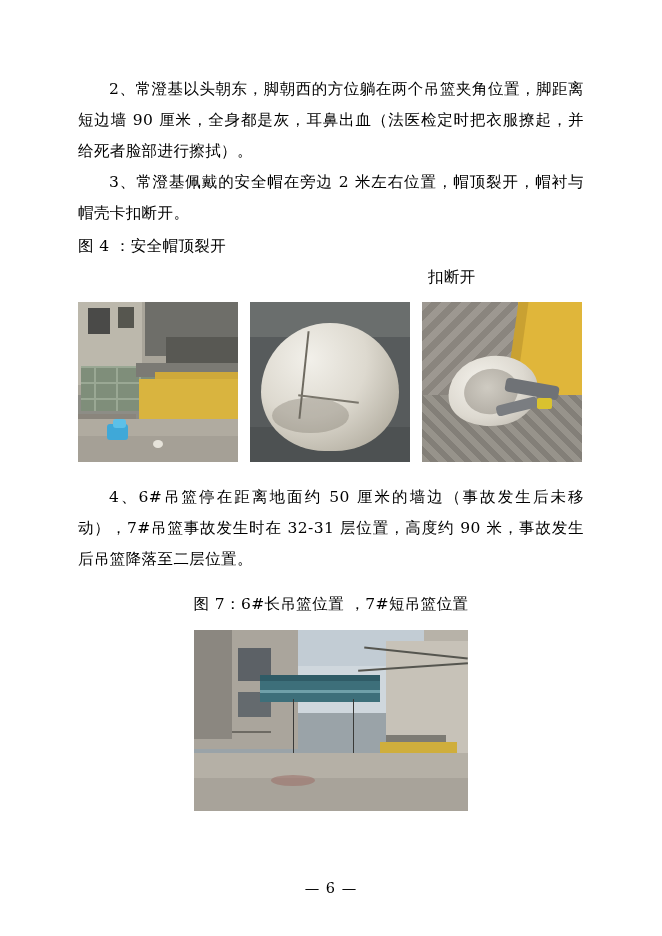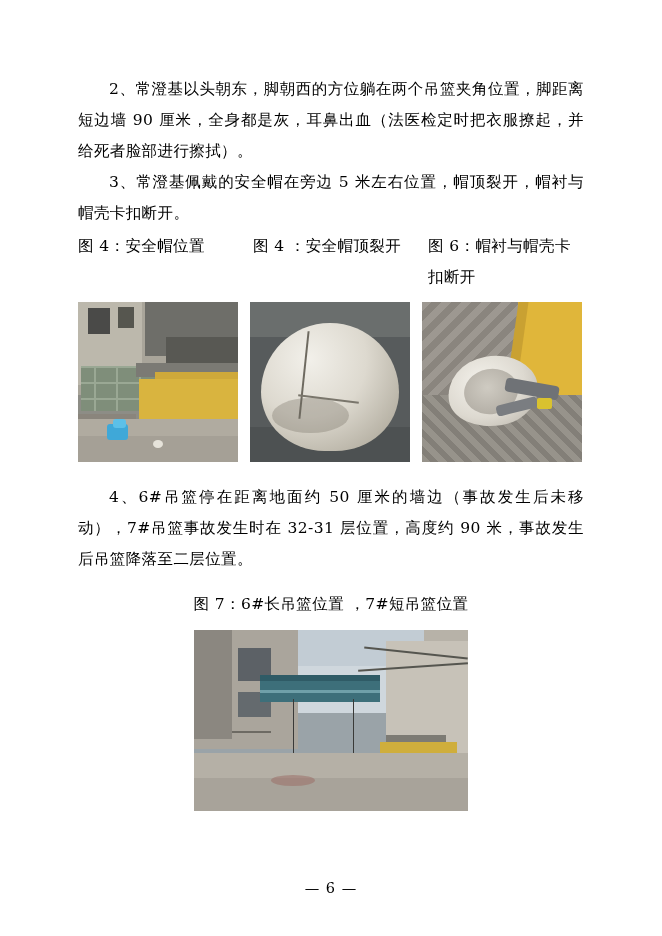--- a/index.html
+++ b/index.html
@@ -195,26 +195,24 @@
   .f7-rebar { position:absolute; left:14%; top:56%; width:14%; height:2px; background:#6d6a63; }
 </style>
 </head>
 <body>
 
 <div class="page">
   <div class="content">
 
     <p class="para indent">2、常澄基以头朝东，脚朝西的方位躺在两个吊篮夹角位置，脚距离短边墙 90 厘米，全身都是灰，耳鼻出血（法医检定时把衣服撩起，并给死者脸部进行擦拭）。</p>
 
-    <p class="para indent">3、常澄基佩戴的安全帽在旁边 5 米左右位置，帽顶裂开，帽衬与帽壳卡扣断开。</p>
+    <p class="para indent">3、常澄基佩戴的安全帽在旁边 2 米左右位置，帽顶裂开，帽衬与帽壳卡扣断开。</p>
 
     <div class="caption-row">
-      <div class="cap-a">图 4：安全帽位置</div>
       <div class="cap-b">图 4 ：安全帽顶裂开</div>
-      <div class="cap-c">图 6：帽衬与帽壳卡</div>
     </div>
     <div class="cap-c-line2" style="margin-left:350px; width:156px;">扣断开</div>
 
     <div class="fig-row">
 
       <div class="fig">
         <div class="f4-sky"></div>
         <div class="f4-building"></div>
         <div class="f4-bwall"></div>
         <div class="f4-win1"></div>

